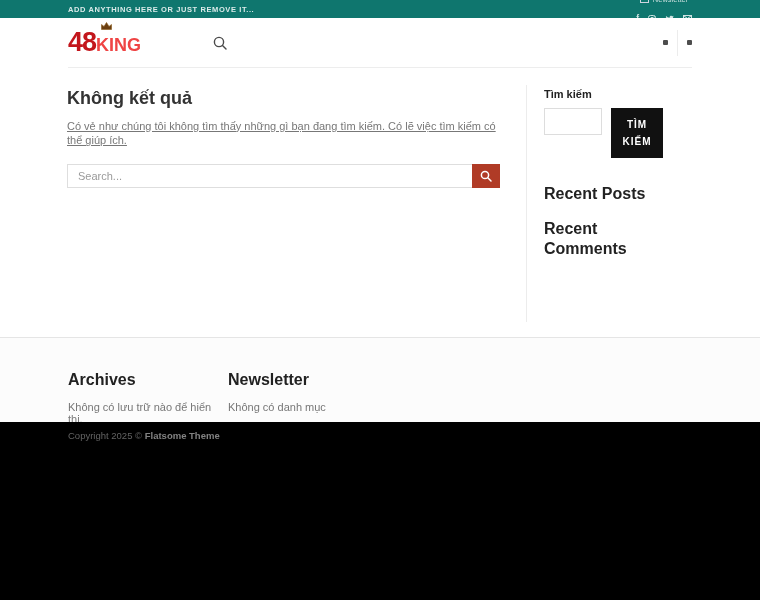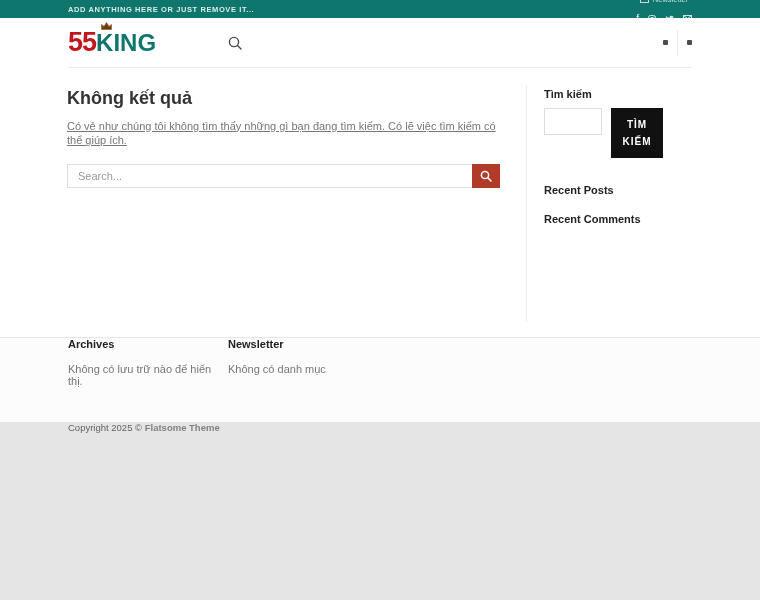--- a/index.html
+++ b/index.html
@@ -28,21 +28,21 @@
   .fb-letter{color:#fff;font-size:8.5px;font-weight:bold;line-height:1;}
 
   
   .header{height:50px;background:#fff;flex:0 0 auto;}
   .header-inner{
     height:49px;border-bottom:1px solid #ededed;
     display:flex;align-items:center;
   }
   .logo{display:flex;align-items:baseline;position:relative;cursor:pointer;}
   .logo-79{font-size:27px;font-weight:800;color:#c3161c;letter-spacing:-1px;line-height:1;}
-  .logo-king{font-size:24px;font-weight:800;color:#0f766e;line-height:1;margin-left:0px;letter-spacing:0;}
+  .logo-king{font-size:18px;font-weight:800;color:#ef4444;line-height:1;margin-left:0px;letter-spacing:0;}
   .logo-crown{position:absolute;left:33px;top:-7px;}
   .header-search{margin-left:72px;cursor:pointer;display:flex;align-items:center;}
   .header-right{margin-left:auto;display:flex;align-items:center;}
   .mini-icon{width:5px;height:5px;background:#4d4d4d;border-radius:1px;cursor:pointer;}
   .vdivider{width:1px;height:26px;background:#ececec;margin:0 9px;}
 
   
   .main{flex:0 0 auto;height:269px;display:flex;box-sizing:border-box;
     padding-top:20px;padding-left:67px;padding-right:68px;}
   .content{width:433px;flex:0 0 auto;}
@@ -70,36 +70,36 @@
     width:58px;height:27px;border:1px solid #ddd;outline:none;box-sizing:border-box;
     font-size:11px;padding:0 6px;
     font-family:"Liberation Sans","DejaVu Sans",sans-serif;
   }
   .side-search .black-btn{
     margin-left:9px;width:52px;height:50px;background:#111;color:#fff;border:none;
     font-size:10px;font-weight:bold;letter-spacing:1px;line-height:1.7;
     text-transform:uppercase;cursor:pointer;text-align:center;padding:0 5px;
     font-family:"Liberation Sans","DejaVu Sans",sans-serif;
   }
-  .widget-title{font-size:11px;font-weight:bold;color:#222;line-height:1.25;margin:0;}
+  .widget-title{font-size:16px;font-weight:bold;color:#222;line-height:1.25;margin:0;}
   .mt-posts{margin-top:26px;}
   .mt-comments{margin-top:15px;}
   .side-empty{font-size:11px;color:#777;line-height:1.85;margin-top:12px;width:122px;}
 
   
   .footer-light{
     flex:0 0 auto;height:85px;box-sizing:border-box;background:#fcfcfc;
-    border-top:1px solid #e5e5e5;padding-top:0;display:flex;
+    border-top:1px solid #e5e5e5;padding-top:32px;display:flex;
   }
   .f-col1{width:160px;flex:0 0 auto;}
   .f-col2{flex:1;}
   .f-empty{font-size:11px;color:#777;margin-top:11px;}
 
   .footer-dark{
-    flex:1;background:#e5e5e5;box-sizing:border-box;
+    flex:1;background:#000000;box-sizing:border-box;padding-top:8px;
   }
   .copyright{font-size:9.5px;color:#636363;}
   .copyright b{color:#828282;}
 
   svg{display:block;}
 </style>
 </head>
 <body>
 
 <div class="topbar container">
@@ -136,21 +136,21 @@
             <polyline points="0.5,0.5 4.5,3.5 8.5,0.5" fill="none" stroke="#fff" stroke-width="1"></polyline>
           </svg>
       </span>
     </div>
   </div>
 </div>
 
 <div class="header container">
   <div class="header-inner">
     <div class="logo">
-      <span class="logo-79">55</span>
+      <span class="logo-79">48</span>
         <span class="logo-king">KING</span>
       <span class="logo-crown">
         <svg width="11" height="8" viewBox="0 0 11 8">
             <polygon points="0.5,7.5 0.5,2.5 3,4.4 5.5,0.5 8,4.4 10.5,2.5 10.5,7.5" fill="#6b3e10" stroke="#8a5a1a" stroke-width="0.6"></polygon>
           </svg>
       </span>
     </div>
     <div class="header-search">
       <svg width="14" height="14" viewBox="0 0 14 14">
           <circle cx="6" cy="6" r="4.6" fill="none" stroke="#4a4a4a" stroke-width="1.4"></circle>

